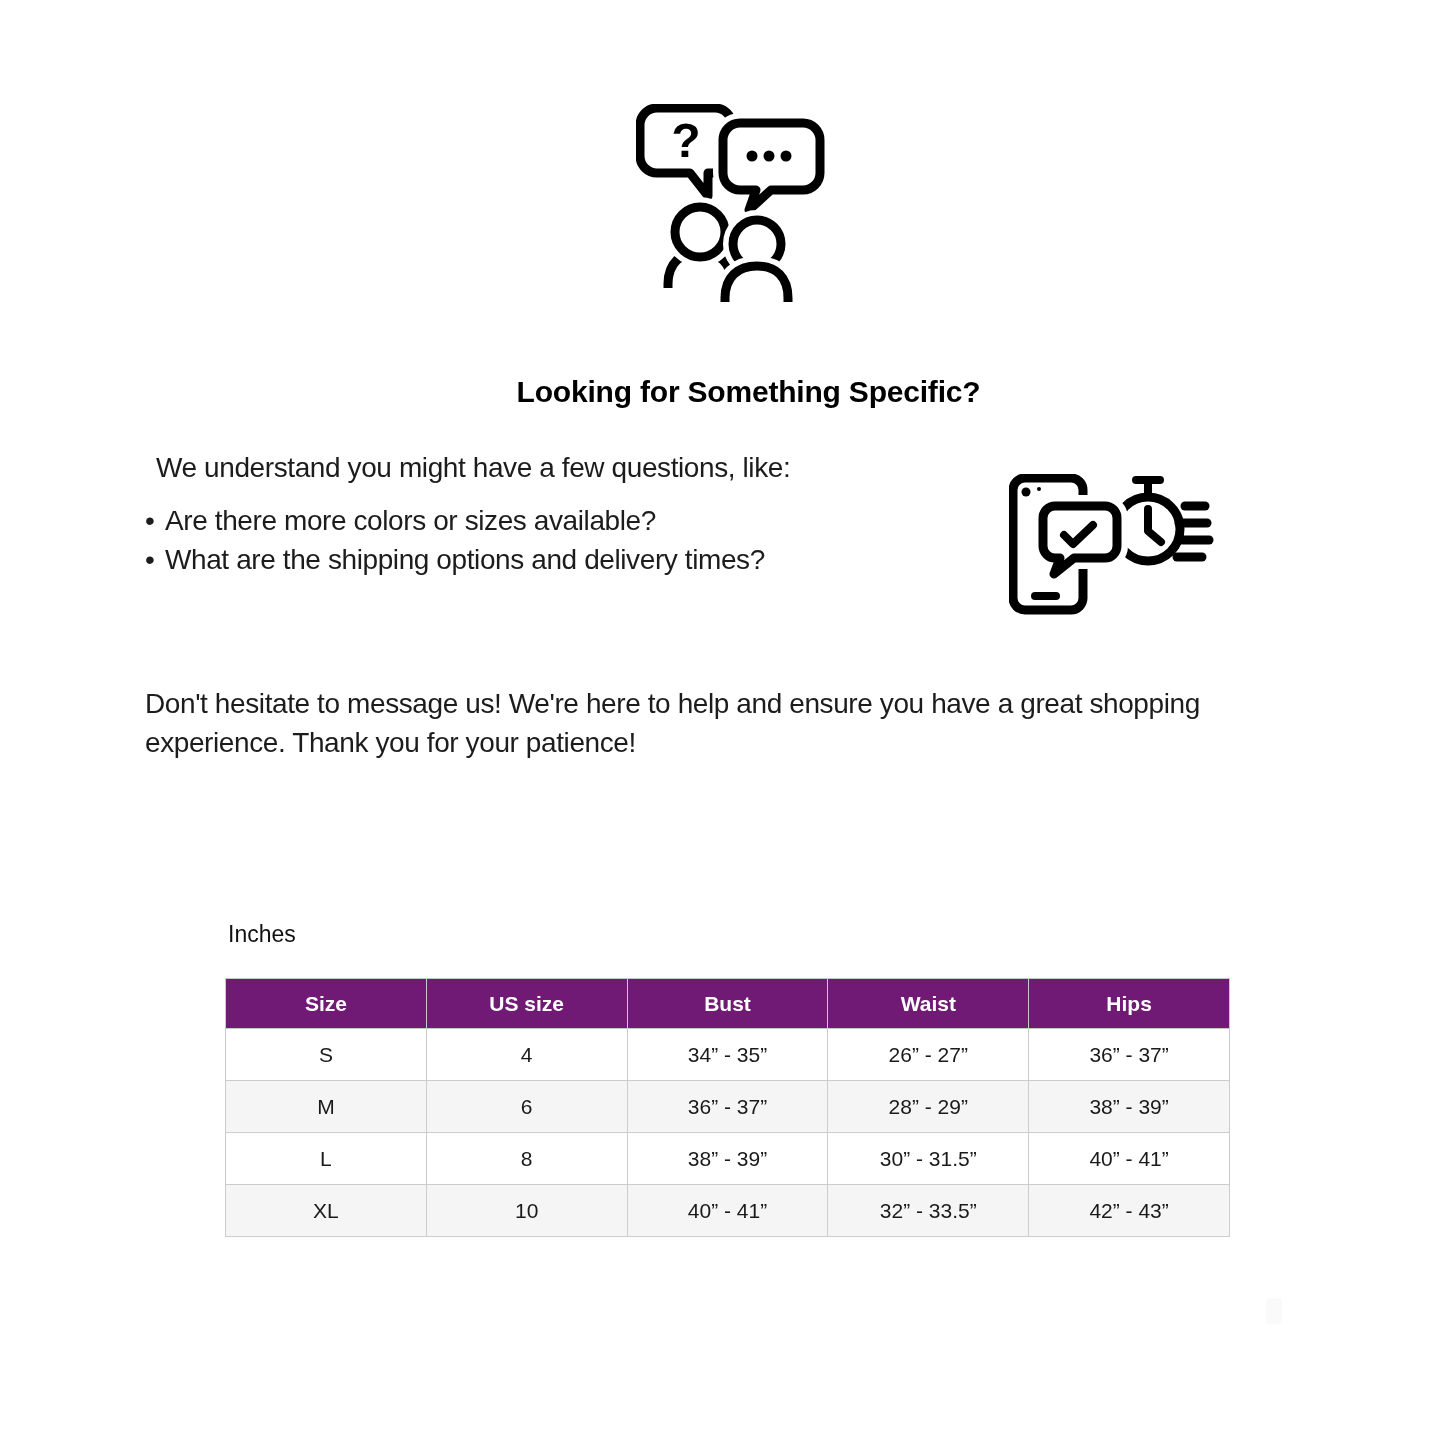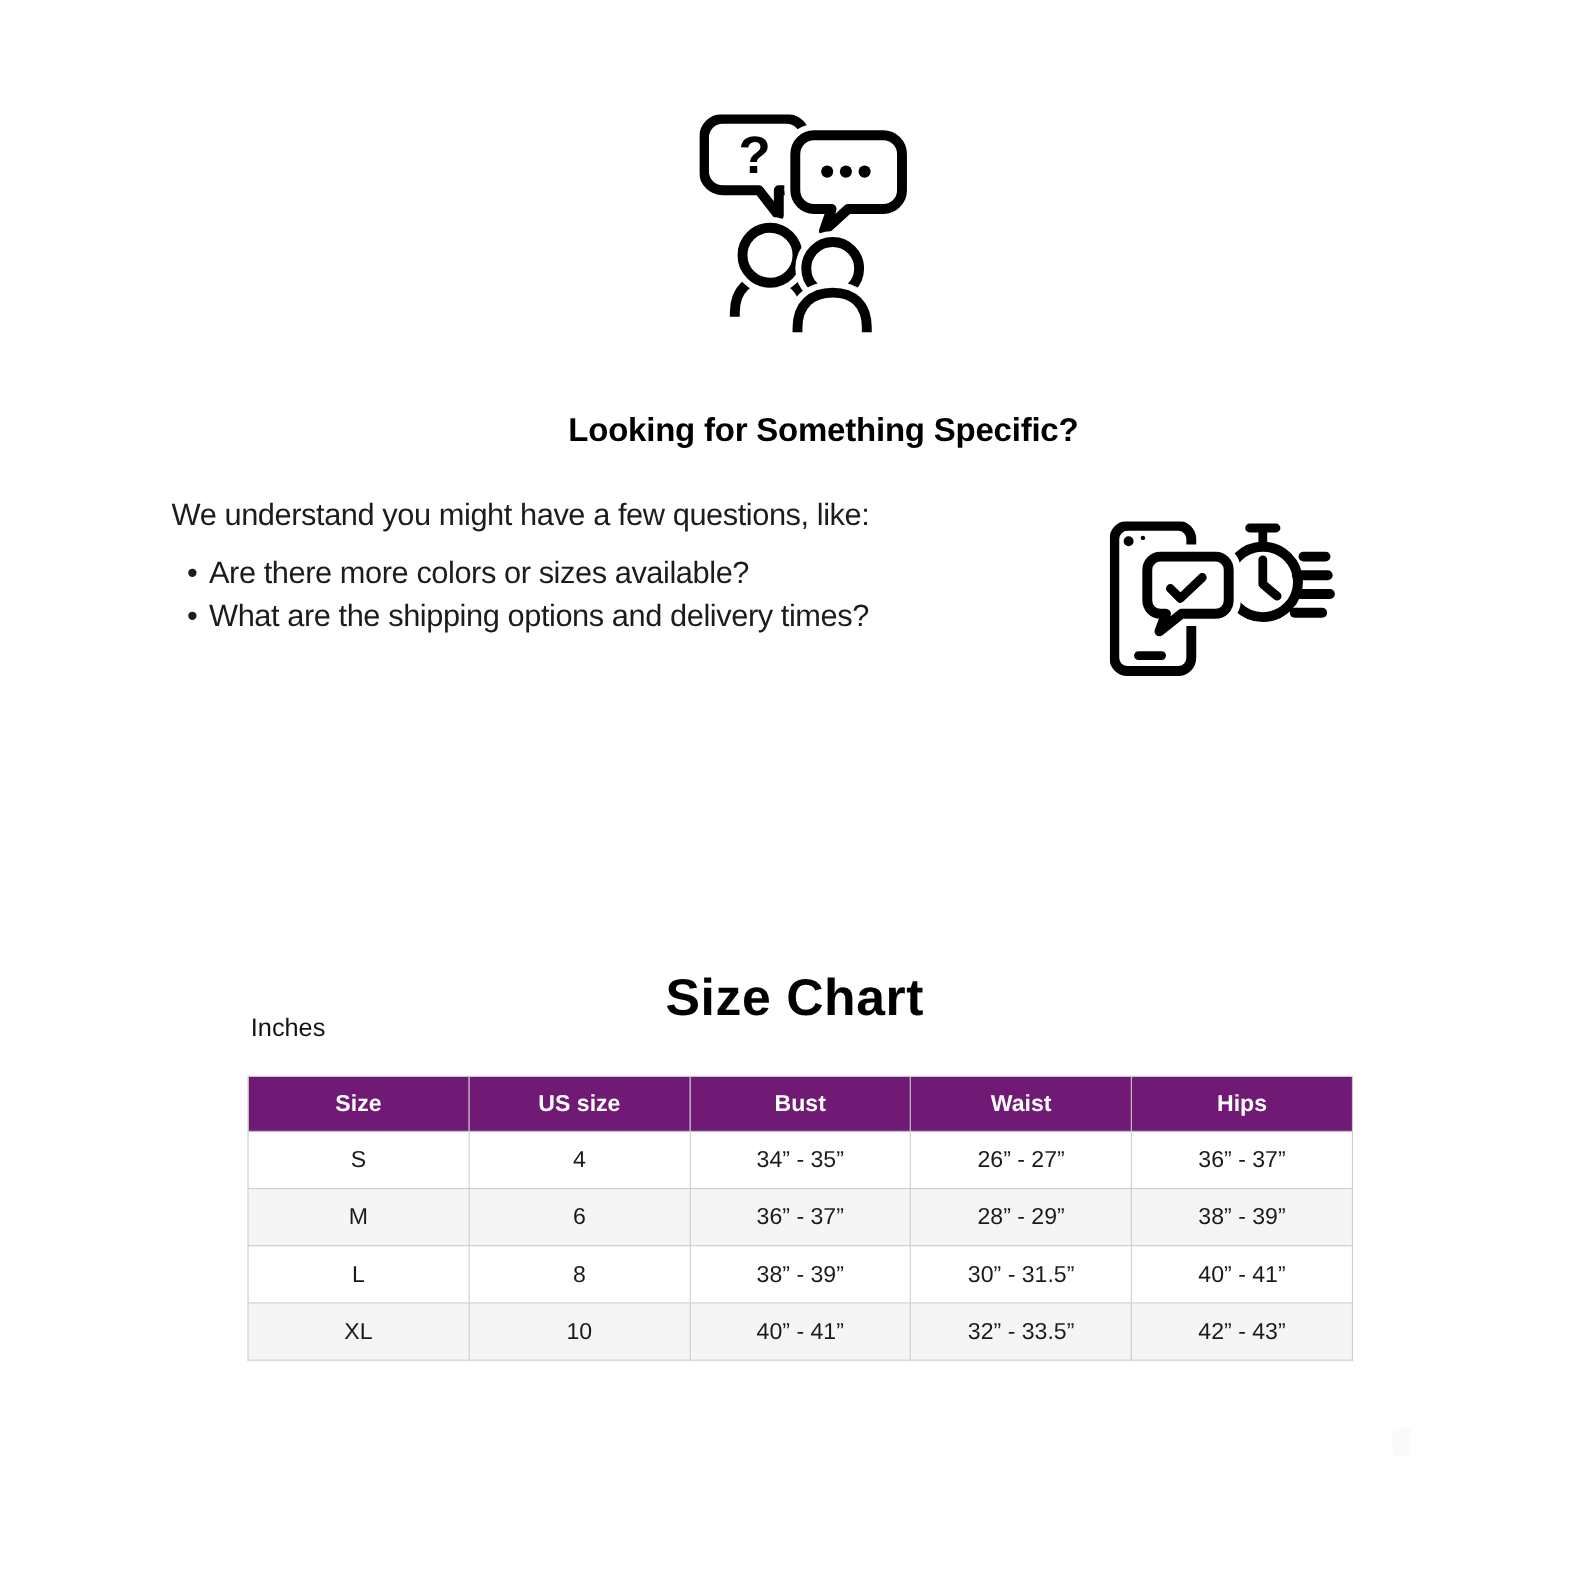--- a/index.html
+++ b/index.html
@@ -13,21 +13,21 @@
   
   .headline{
     position:absolute;top:355px;left:7px;width:100%;box-sizing:border-box;padding-left:38px;
     text-align:center;font-size:30px;font-weight:700;color:#000;letter-spacing:-0.2px;
   }
   .intro{
     position:absolute;left:156px;top:424px;font-size:28px;color:#1c1c1c;letter-spacing:-0.4px;
   }
   .questions{
     position:absolute;left:145px;top:501px;font-size:28px;line-height:39px;
-    color:#1c1c1c;letter-spacing:-0.4px;margin-left:25px;
+    color:#1c1c1c;letter-spacing:-0.4px;
   }
   .q-row{white-space:nowrap;}
   .q-row .dot{display:inline-block;width:20px;}
   .closing{
     position:absolute;left:145px;top:656px;font-size:28px;line-height:39px;
     color:#1c1c1c;letter-spacing:-0.4px;
   }
   .closing span{display:block;}
   
   .size-title{
@@ -115,22 +115,25 @@
       <path d="M170,49 H198"></path>
       <path d="M173,66 H200"></path>
       <path d="M168,83 H193"></path>
     </g>
 
     <path d="M46,32 h50 a12,12 0 0 1 12,12 v28 a12,12 0 0 1 -12,12 h-31 l-20,16 l6,-16 h-5 a12,12 0 0 1 -12,-12 v-28 a12,12 0 0 1 12,-12 z" fill="#fff" stroke="#fff" stroke-width="22" stroke-linejoin="round"></path>
     <path d="M46,32 h50 a12,12 0 0 1 12,12 v28 a12,12 0 0 1 -12,12 h-31 l-20,16 l6,-16 h-5 a12,12 0 0 1 -12,-12 v-28 a12,12 0 0 1 12,-12 z" fill="#fff" stroke="#000" stroke-width="9" stroke-linejoin="round"></path>
     <polyline points="55,61 64,70 84,51" fill="none" stroke="#000" stroke-width="8" stroke-linecap="round" stroke-linejoin="round"></polyline>
   </svg>
 
+  <p class="closing">
+    <span>Don't hesitate to message us! We're here to help and ensure you have a great shopping</span>
+    <span>experience. Thank you for your patience!</span>
+  </p>
 
-  <h2 class="size-title">Size Chart</h2>
   <div class="units">Inches</div>
 
   <table class="size-table">
     <thead>
       <tr>
         <th>Size</th>
         <th>US size</th>
         <th>Bust</th>
         <th>Waist</th>
         <th>Hips</th>

